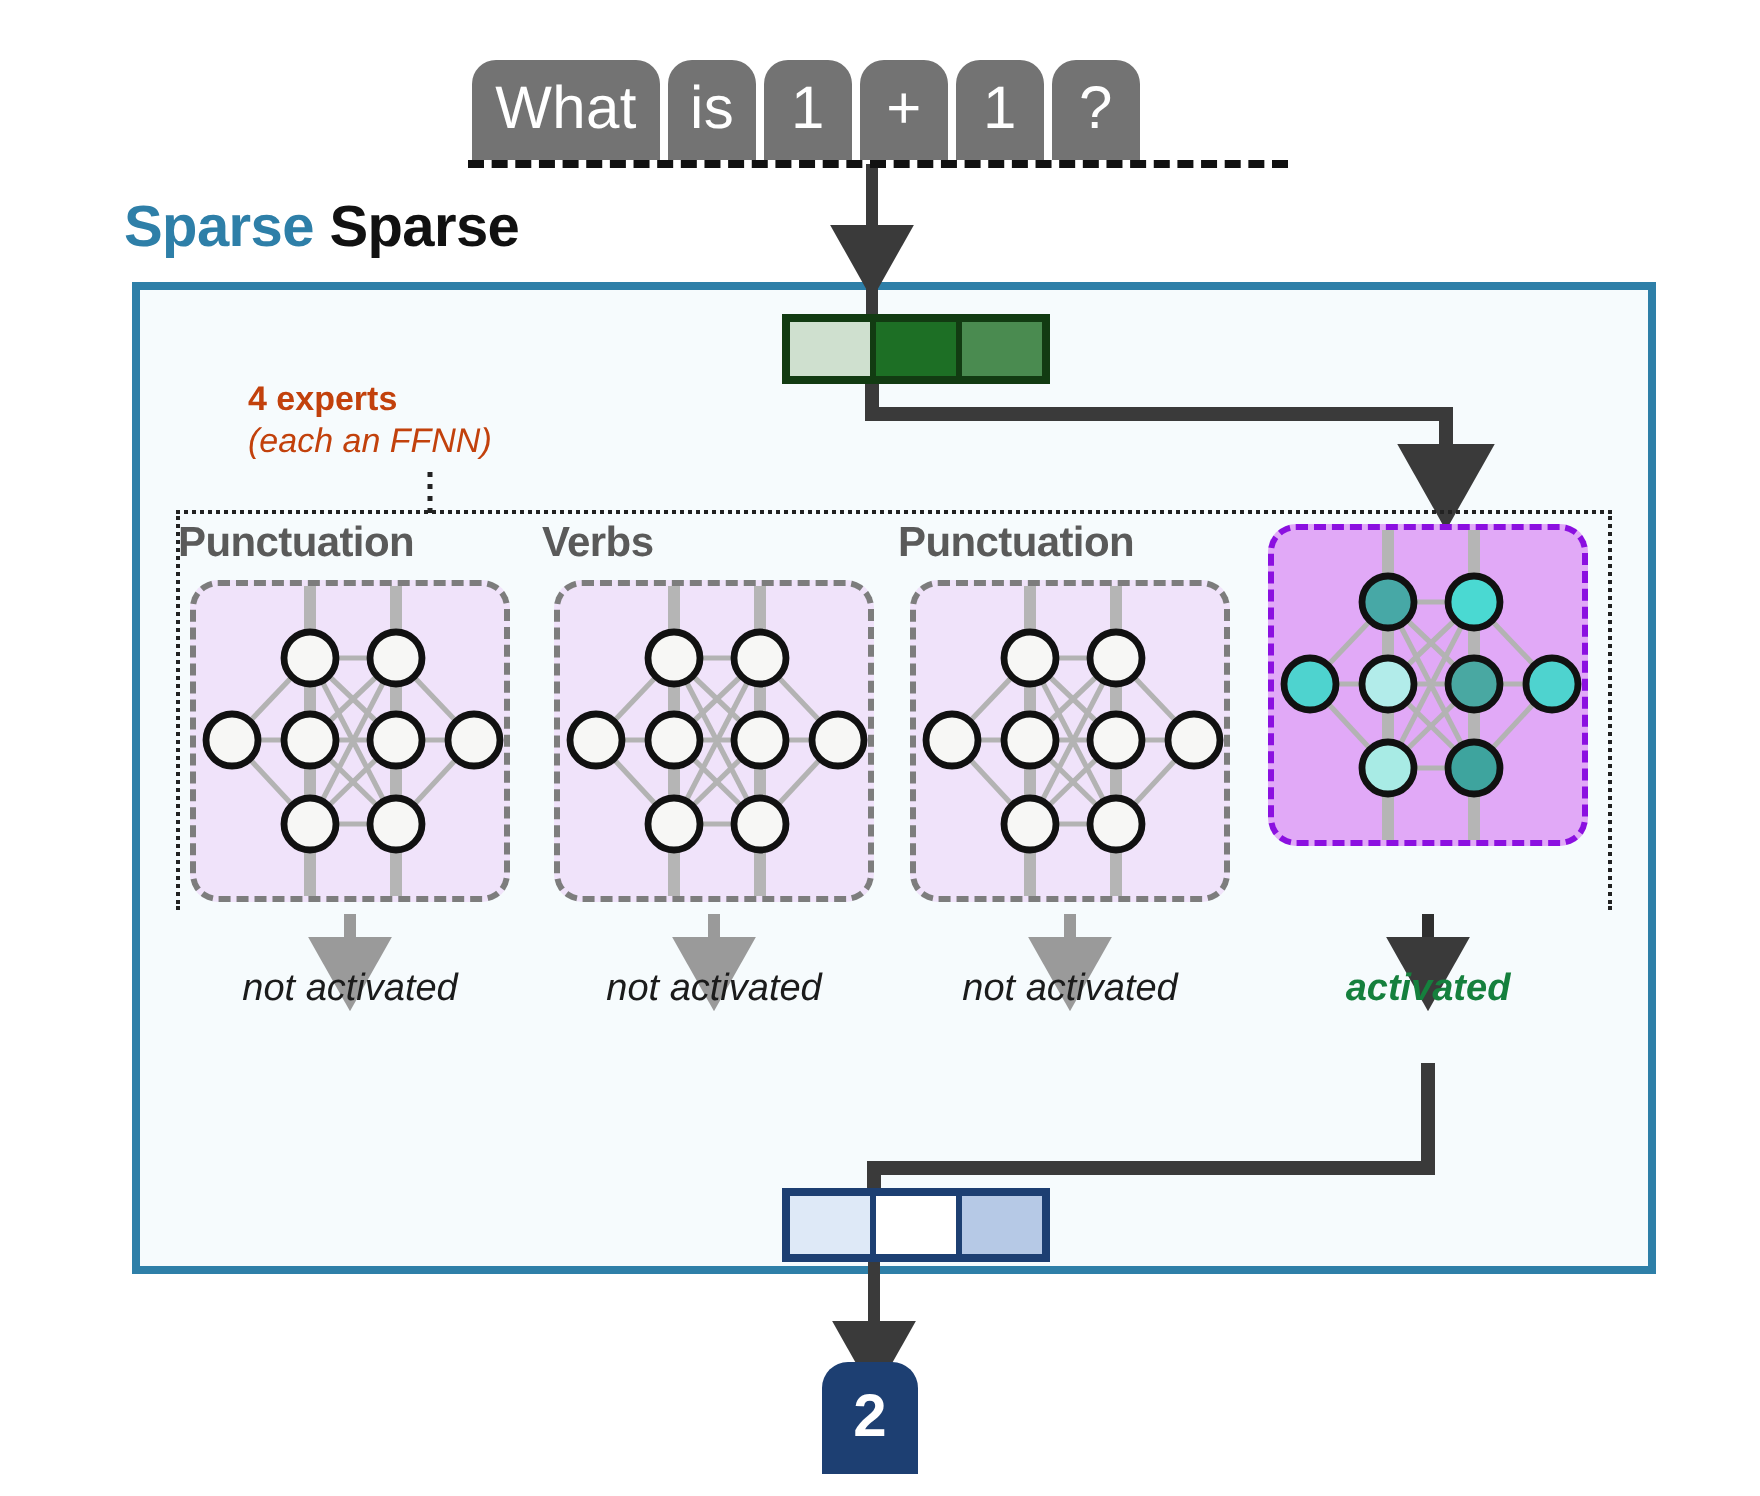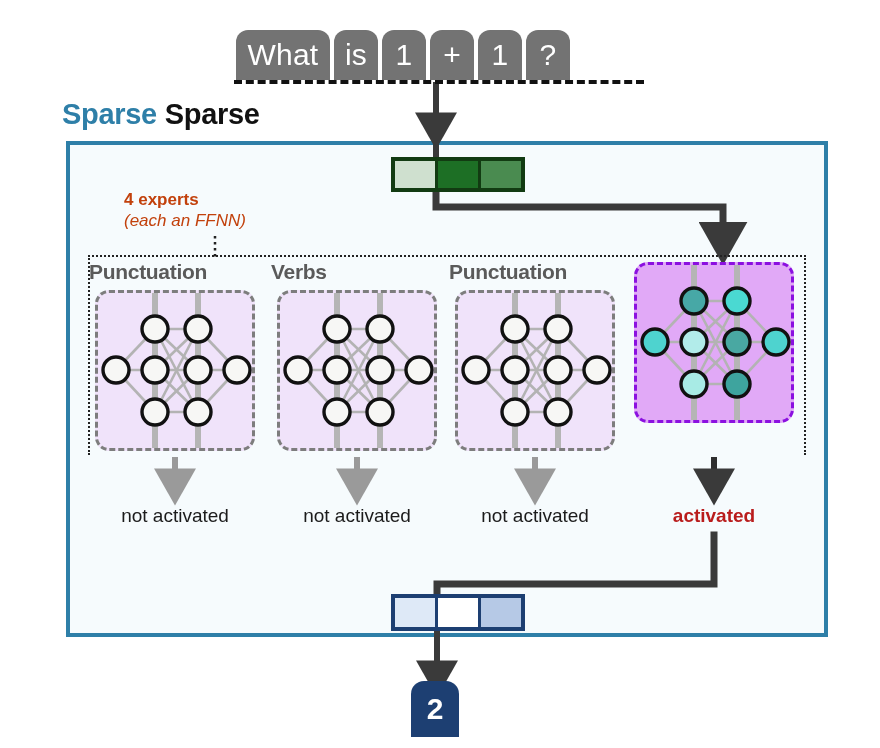--- a/index.html
+++ b/index.html
@@ -132,27 +132,28 @@
   }
   .expert.active .ffnn {
     background: #e1a9f7;
     border-color: #8b10e0;
   }
   .ffnn svg { position: absolute; left: 0; top: 0; }
 
   
   .act-label {
     position: absolute;
-    top: 505px;
+    top: 484px;
     width: 200px;
     text-align: center;
     font-size: 19px;
+    font-style: italic;
     color: #1b1b1b;
   }
-  .act-label.on { font-weight: bold; color: #b91c1c; }
+  .act-label.on { font-weight: bold; color: #15803d; }
 
   
   .out-chip {
     position: absolute;
     left: 411px; top: 681px;
     width: 48px; height: 56px;
     background: #1d3f72;
     border-radius: 13px 13px 0 0;
     color: #ffffff;
     font-size: 30px;

